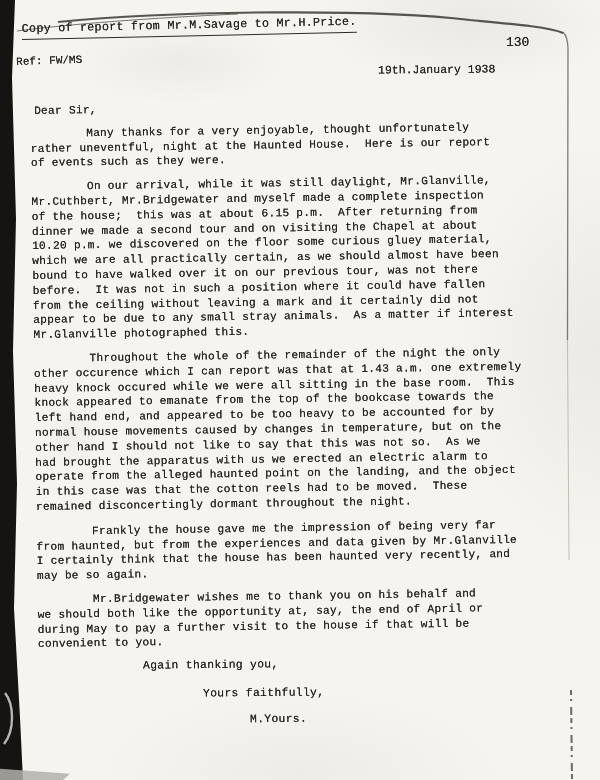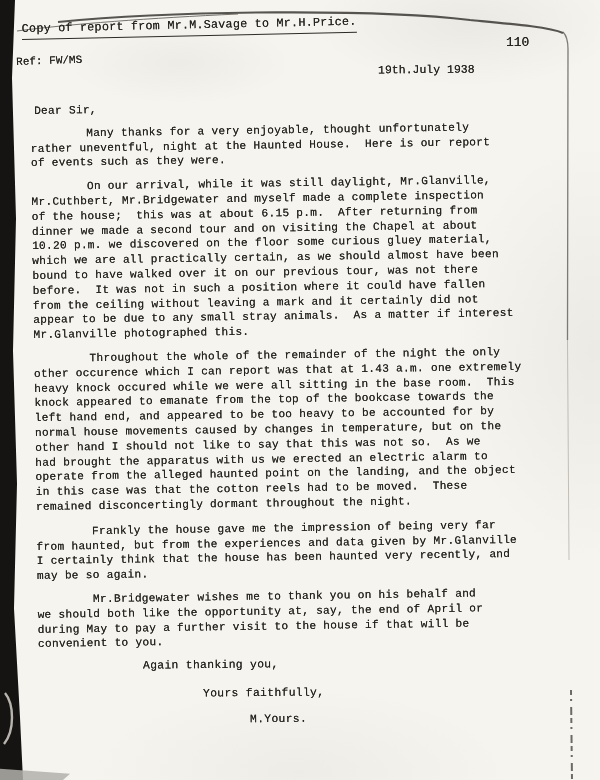--- a/index.html
+++ b/index.html
@@ -58,23 +58,23 @@
   <svg class="edges" width="600" height="780" viewBox="0 0 600 780">
     <path d="M 58 22 C 180 10, 380 9, 470 20 C 512 24, 549 27, 563 33" fill="none" stroke="#3b3832" stroke-width="2.1" opacity=".85"></path>
     <path d="M 17 31 C 70 24, 150 18, 238 14" fill="none" stroke="#55524b" stroke-width="1" opacity=".8"></path>
     <path d="M 563 32 Q 568 37, 568 49 L 567.5 340" fill="none" stroke="#56534c" stroke-width="1.3" opacity=".75"></path>
     <path d="M 567.5 340 L 569 560" fill="none" stroke="#77746c" stroke-width="1" opacity=".4"></path>
     <path d="M 571 690 L 572 780" fill="none" stroke="#4a4740" stroke-width="2" opacity=".8" stroke-dasharray="5 4 2 6 8 3"></path>
     <path d="M 5 693 C 14 704, 15 730, 4 744" fill="none" stroke="#c9c6c0" stroke-width="2.4" opacity=".9"></path>
   </svg>
 
   <div class="heading ink">Copy of report from Mr.M.Savage to Mr.H.Price.</div>
-  <div class="pageno ink">110</div>
+  <div class="pageno ink">130</div>
   <div class="refline ink">Ref: FW/MS</div>
-  <div class="dateline ink">19th.July 1938</div>
+  <div class="dateline ink">19th.January 1938</div>
 
   <div class="bodytext ink">
     <div class="salutation">Dear Sir,</div>
     <div class="para p1">        Many thanks for a very enjoyable, thought unfortunately
 rather uneventful, night at the Haunted House.  Here is our report
 of events such as they were.</div>
     <div class="para p2">        On our arrival, while it was still daylight, Mr.Glanville,
 Mr.Cuthbert, Mr.Bridgewater and myself made a complete inspection
 of the house;  this was at about 6.15 p.m.  After returning from
 dinner we made a second tour and on visiting the Chapel at about

